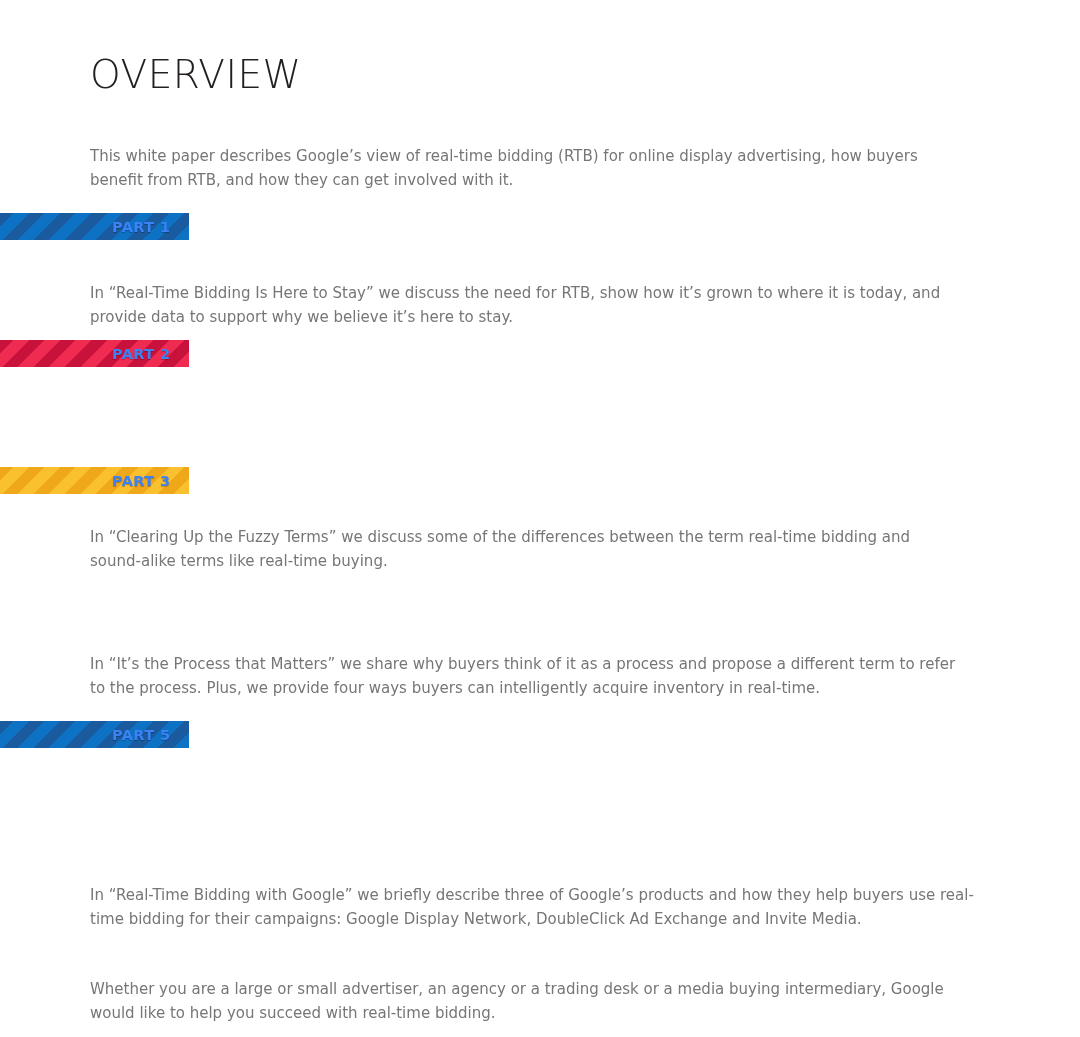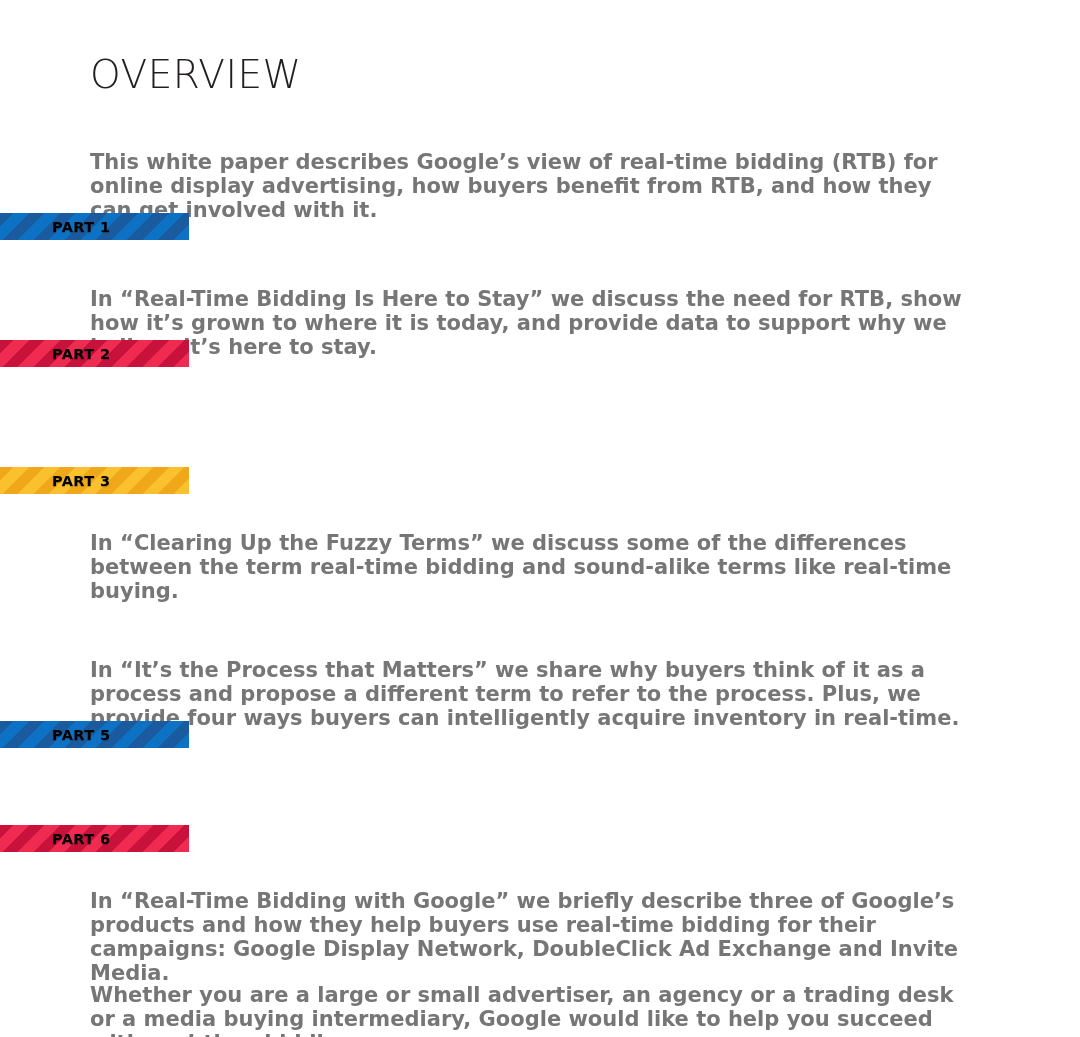--- a/index.html
+++ b/index.html
@@ -33,25 +33,25 @@
     font-weight: 300;
     letter-spacing: 0.5px;
     color: #231f20;
     font-family: "DejaVu Sans", sans-serif;
   }
 
   
   .body-text {
     position: absolute;
     left: 90px;
-    font-size: 21px;
+    font-size: 15px;
     line-height: 24px;
     color: #767676;
     font-family: "DejaVu Sans", sans-serif;
-    font-weight: 700;
+    font-weight: 400;
   }
 
   .intro      { top: 129px;  width: 880px; }
   .para-1     { top: 266px;  width: 890px; }
   .para-2     { top: 383px;  width: 760px; }
   .para-3     { top: 510px;  width: 870px; }
   .para-4     { top: 637px;  width: 870px; }
   .para-5     { top: 764px;  width: 870px; }
   .para-6     { top: 868px;  width: 890px; }
   .closing    { top: 962px;  width: 890px; }
@@ -64,22 +64,22 @@
     height: 27px;
     box-sizing: border-box;
     display: flex;
     align-items: center;
     overflow: hidden;
   }
 
   .part-banner .label {
     position: relative;
     z-index: 2;
-    margin-left: 52px;
-    color: #000000;
+    margin-left: 112px;
+    color: #3b82f6;
     font-size: 14.5px;
     font-weight: bold;
     letter-spacing: 0.4px;
     font-family: "DejaVu Sans", sans-serif;
     text-shadow: 0 1px 1px rgba(0,0,0,0.28);
     white-space: nowrap;
   }
 
   .stripes {
     position: absolute;
@@ -145,21 +145,17 @@
   </div>
   <p class="body-text para-3">In “Clearing Up the Fuzzy Terms” we discuss some of the differences between the term real-time bidding and sound-alike terms like real-time buying.</p>
 
   <p class="body-text para-4">In “It’s the Process that Matters” we share why buyers think of it as a process and propose a different term to refer to the process. Plus, we provide four ways buyers can intelligently acquire inventory in real-time.</p>
 
   <div class="part-banner blue b-blue2">
     <span class="stripes"></span>
     <span class="label">PART 5</span>
   </div>
 
-  <div class="part-banner red b-red2">
-    <span class="stripes"></span>
-    <span class="label">PART 6</span>
-  </div>
   <p class="body-text closing">Whether you are a large or small advertiser, an agency or a trading desk or a media buying intermediary, Google would like to help you succeed with real-time bidding.</p>
 
   <p class="body-text para-6">In “Real-Time Bidding with Google” we briefly describe three of Google’s products and how they help buyers use real-time bidding for their campaigns: Google Display Network, DoubleClick Ad Exchange and Invite Media.</p>
 
 </div>
 
 </body></html>

